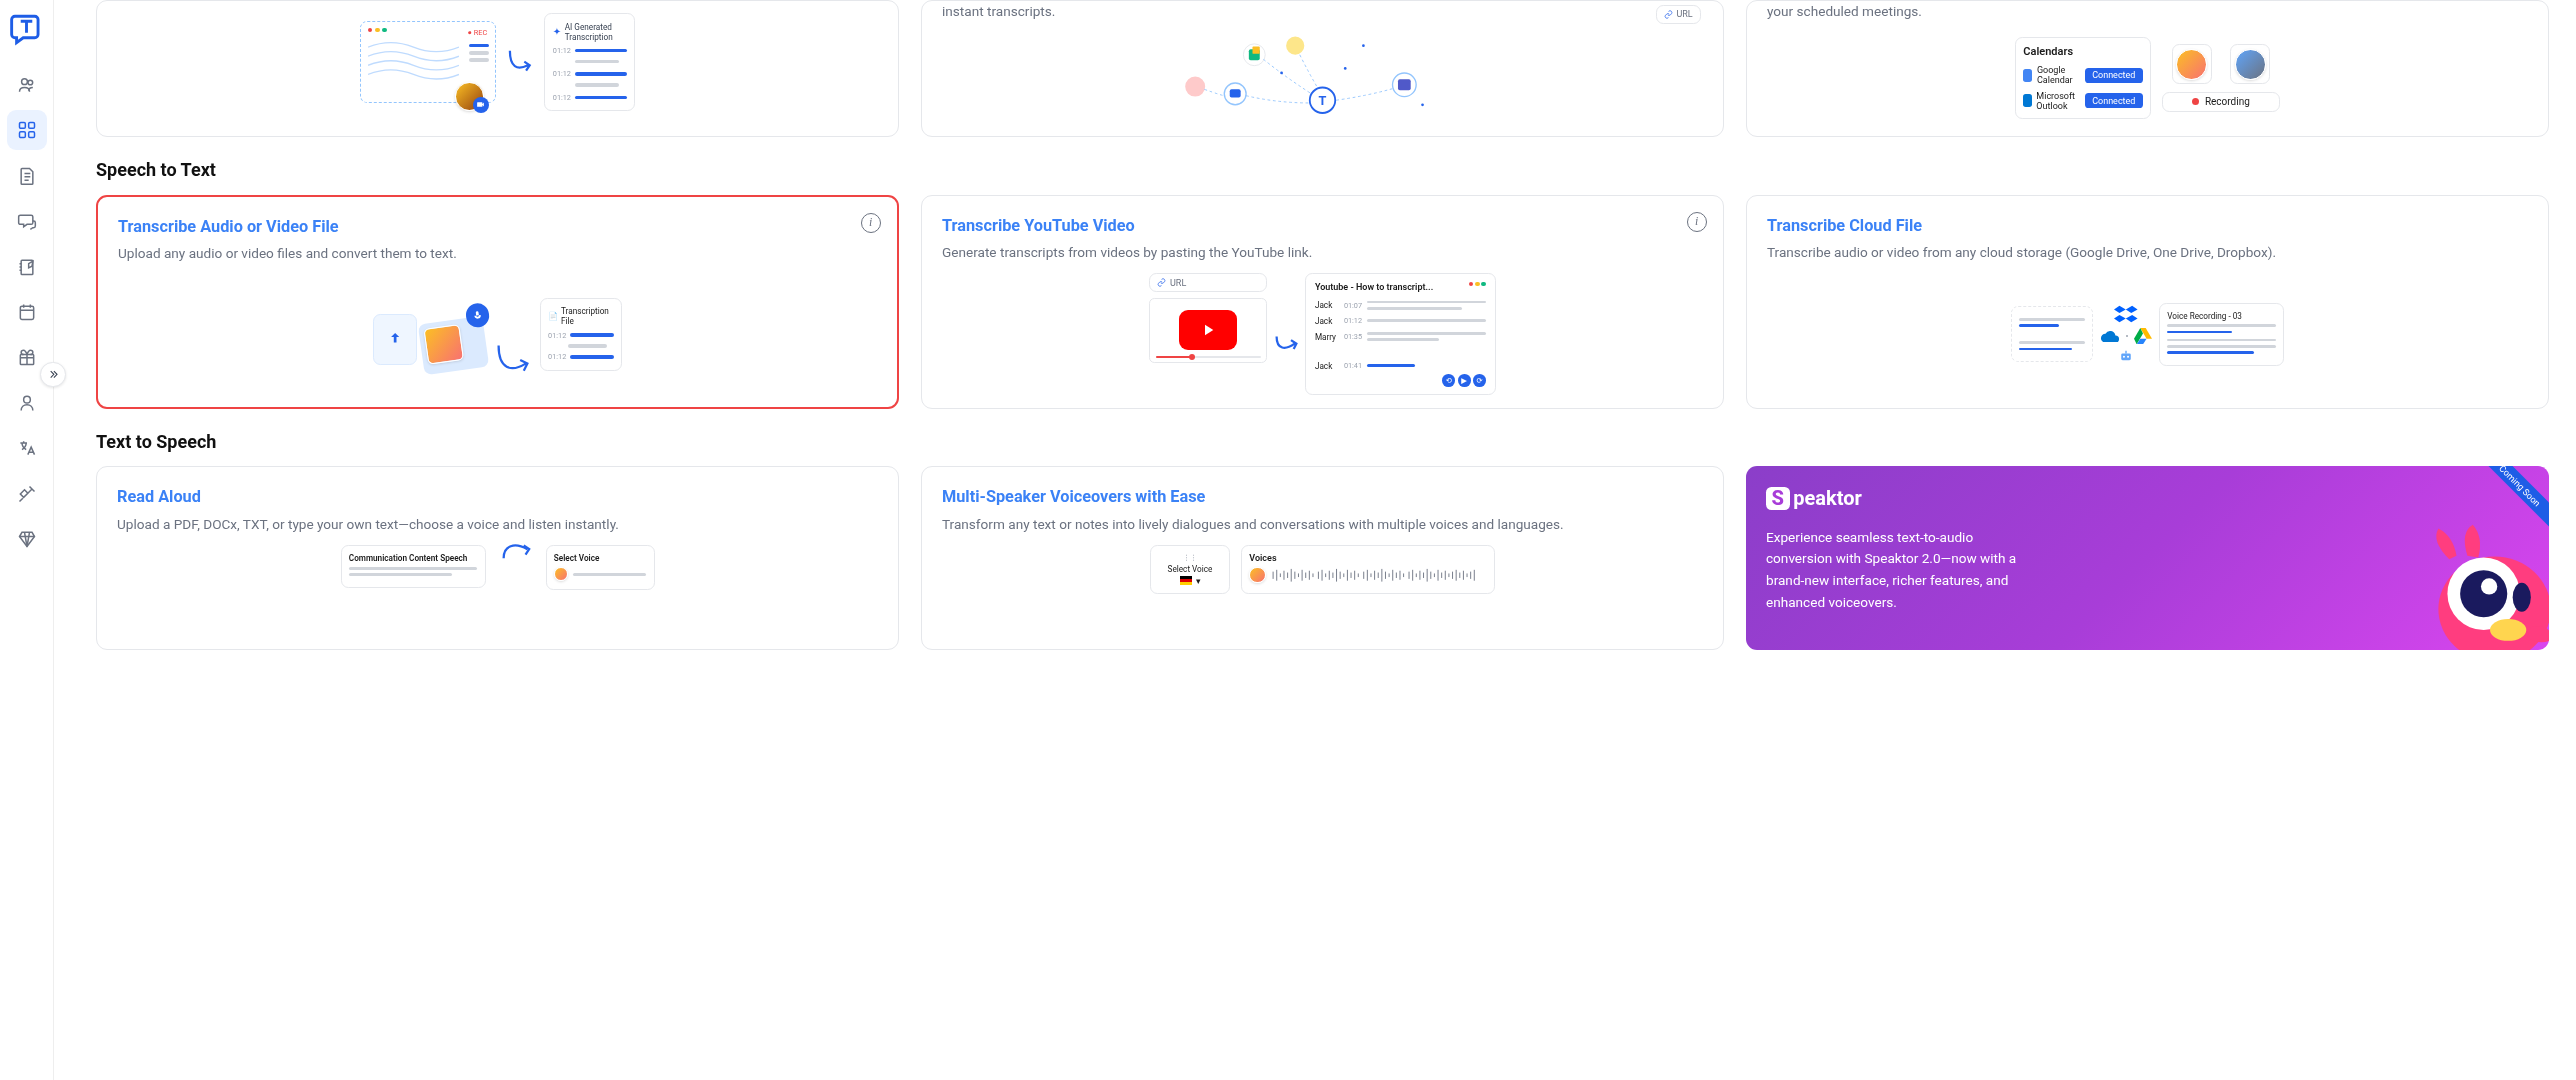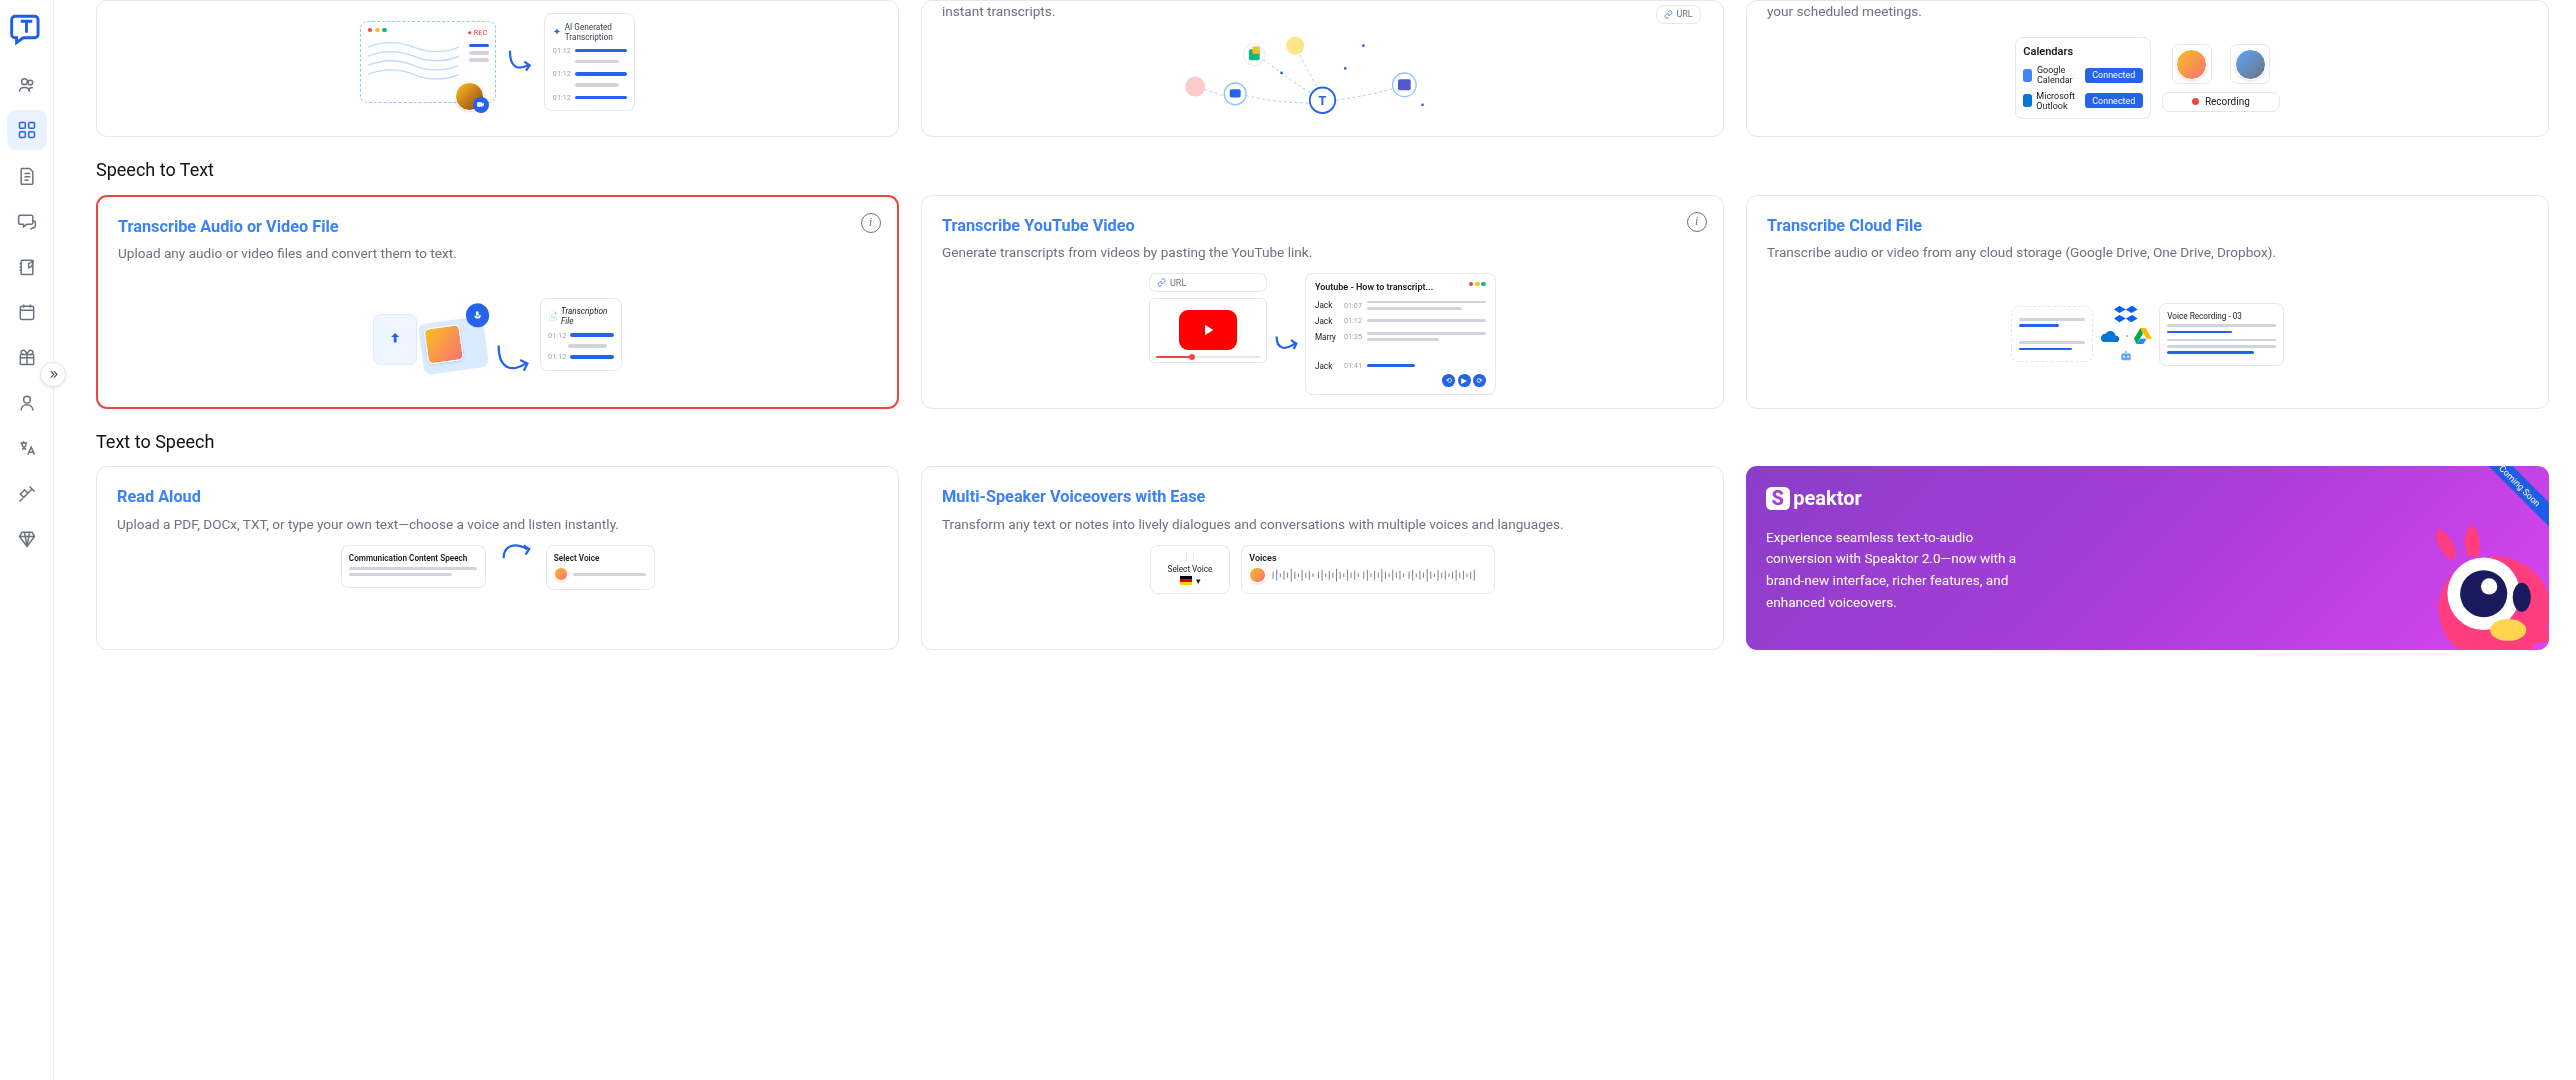--- a/index.html
+++ b/index.html
@@ -7,21 +7,21 @@
 .app { display: flex; height: 100vh; }
 .sidebar { width: 54px; background: #fff; border-right: 0.9px solid #eee; display: flex; flex-direction: column; align-items: center; padding-top: 11px; position: relative; }
 .logo { width: 36px; height: 36px; display: flex; align-items: center; justify-content: center; margin-bottom: 18px; }
 .logo svg { width: 33px; height: 33px; }
 .nav-item { width: 40px; height: 40px; display: flex; align-items: center; justify-content: center; border-radius: 9px; margin-bottom: 5.4px; cursor: pointer; color: #6b7280; }
 .nav-item.active { background: #eaf2ff; color: #2563eb; }
 .nav-item svg { width: 20px; height: 20px; }
 .expand-btn { position: absolute; right: -12.7px; top: 362px; width: 25.4px; height: 25.4px; background: #fff; border: 0.9px solid #e5e7eb; border-radius: 50%; display: flex; align-items: center; justify-content: center; cursor: pointer; box-shadow: 0 0.9px 2.7px rgba(0,0,0,0.1); }
 .expand-btn svg { width: 12.7px; height: 12.7px; }
 .main { flex: 1; overflow-y: auto; padding: 0 27px 27px 42px; }
-.section-title { font-size: 18px; font-weight: 400; margin: 22px 0 14.5px 0; color: #111; }
+.section-title { font-size: 18px; font-weight: 700; margin: 22px 0 14.5px 0; color: #111; }
 .card-grid { display: grid; grid-template-columns: repeat(3, 1fr); gap: 22px; }
 .card { border: 0.9px solid #e5e7eb; border-radius: 11px; padding: 20px 20px 12.7px 20px; background: #fff; cursor: pointer; position: relative; min-height: 182px; display: flex; flex-direction: column; }
 .card.highlighted { border: 2.7px solid #ef4444; }
 .card-title { font-size: 16.3px; font-weight: 700; margin-bottom: 7.3px; color: #3b82f6; }
 .card-desc { font-size: 13.6px; color: #6b7280; line-height: 1.5; margin-bottom: 11px; }
 .card-illus { flex: 1; display: flex; align-items: center; justify-content: center; min-height: 91px; }
 .info-btn { position: absolute; top: 16.3px; right: 16.3px; width: 20px; height: 20px; border: 1.4px solid #6b7280; border-radius: 50%; display: flex; align-items: center; justify-content: center; font-size: 11.8px; color: #6b7280; font-style: italic; font-family: serif; cursor: pointer; }
 .top-row .card { min-height: 127px; padding-top: 0; }
 .top-row .card-desc { margin-top: 0; }
 .top-row .card-illus { min-height: 82px; }
@@ -276,21 +276,21 @@
                     <path d="M12 2a3 3 0 0 0-3 3v6a3 3 0 0 0 6 0V5a3 3 0 0 0-3-3zM19 11a7 7 0 0 1-14 0M12 18v4"></path>
                   </svg>
                 </div>
             </div>
             <svg width="36" height="36" viewBox="0 0 40 40" style="margin-bottom:-7.3px;">
                 <path d="M4 4 C4 30 18 34 34 24 M28 20 l8 4 -4 8" stroke="#2563eb" stroke-width="2.5" fill="none"></path>
               </svg>
             <div class="illus-box" style="width:82px;">
               <div style="display:flex;gap:2.7px;align-items:center;margin-bottom:3.6px;">
                   <span style="color:#2563eb;font-size:8.2px;">📄</span>
-                  <span style="font-size:8.2px;font-style:italic;">Transcription File</span>
+                  <span style="font-size:8.2px;">Transcription File</span>
                 </div>
               <div style="display:flex;gap:3.6px;align-items:center;">
                   <span style="font-size:7.3px;color:#9ca3af;">01:12</span>
                   <div class="bar-line blue" style="flex:1;height:3.6px;"></div>
                 </div>
               <div class="bar-line short" style="height:3.6px;margin-left:20px;"></div>
               <div style="display:flex;gap:3.6px;align-items:center;margin-top:3.6px;">
                   <span style="font-size:7.3px;color:#9ca3af;">01:12</span>
                   <div class="bar-line blue" style="flex:1;height:3.6px;"></div>
                 </div>

